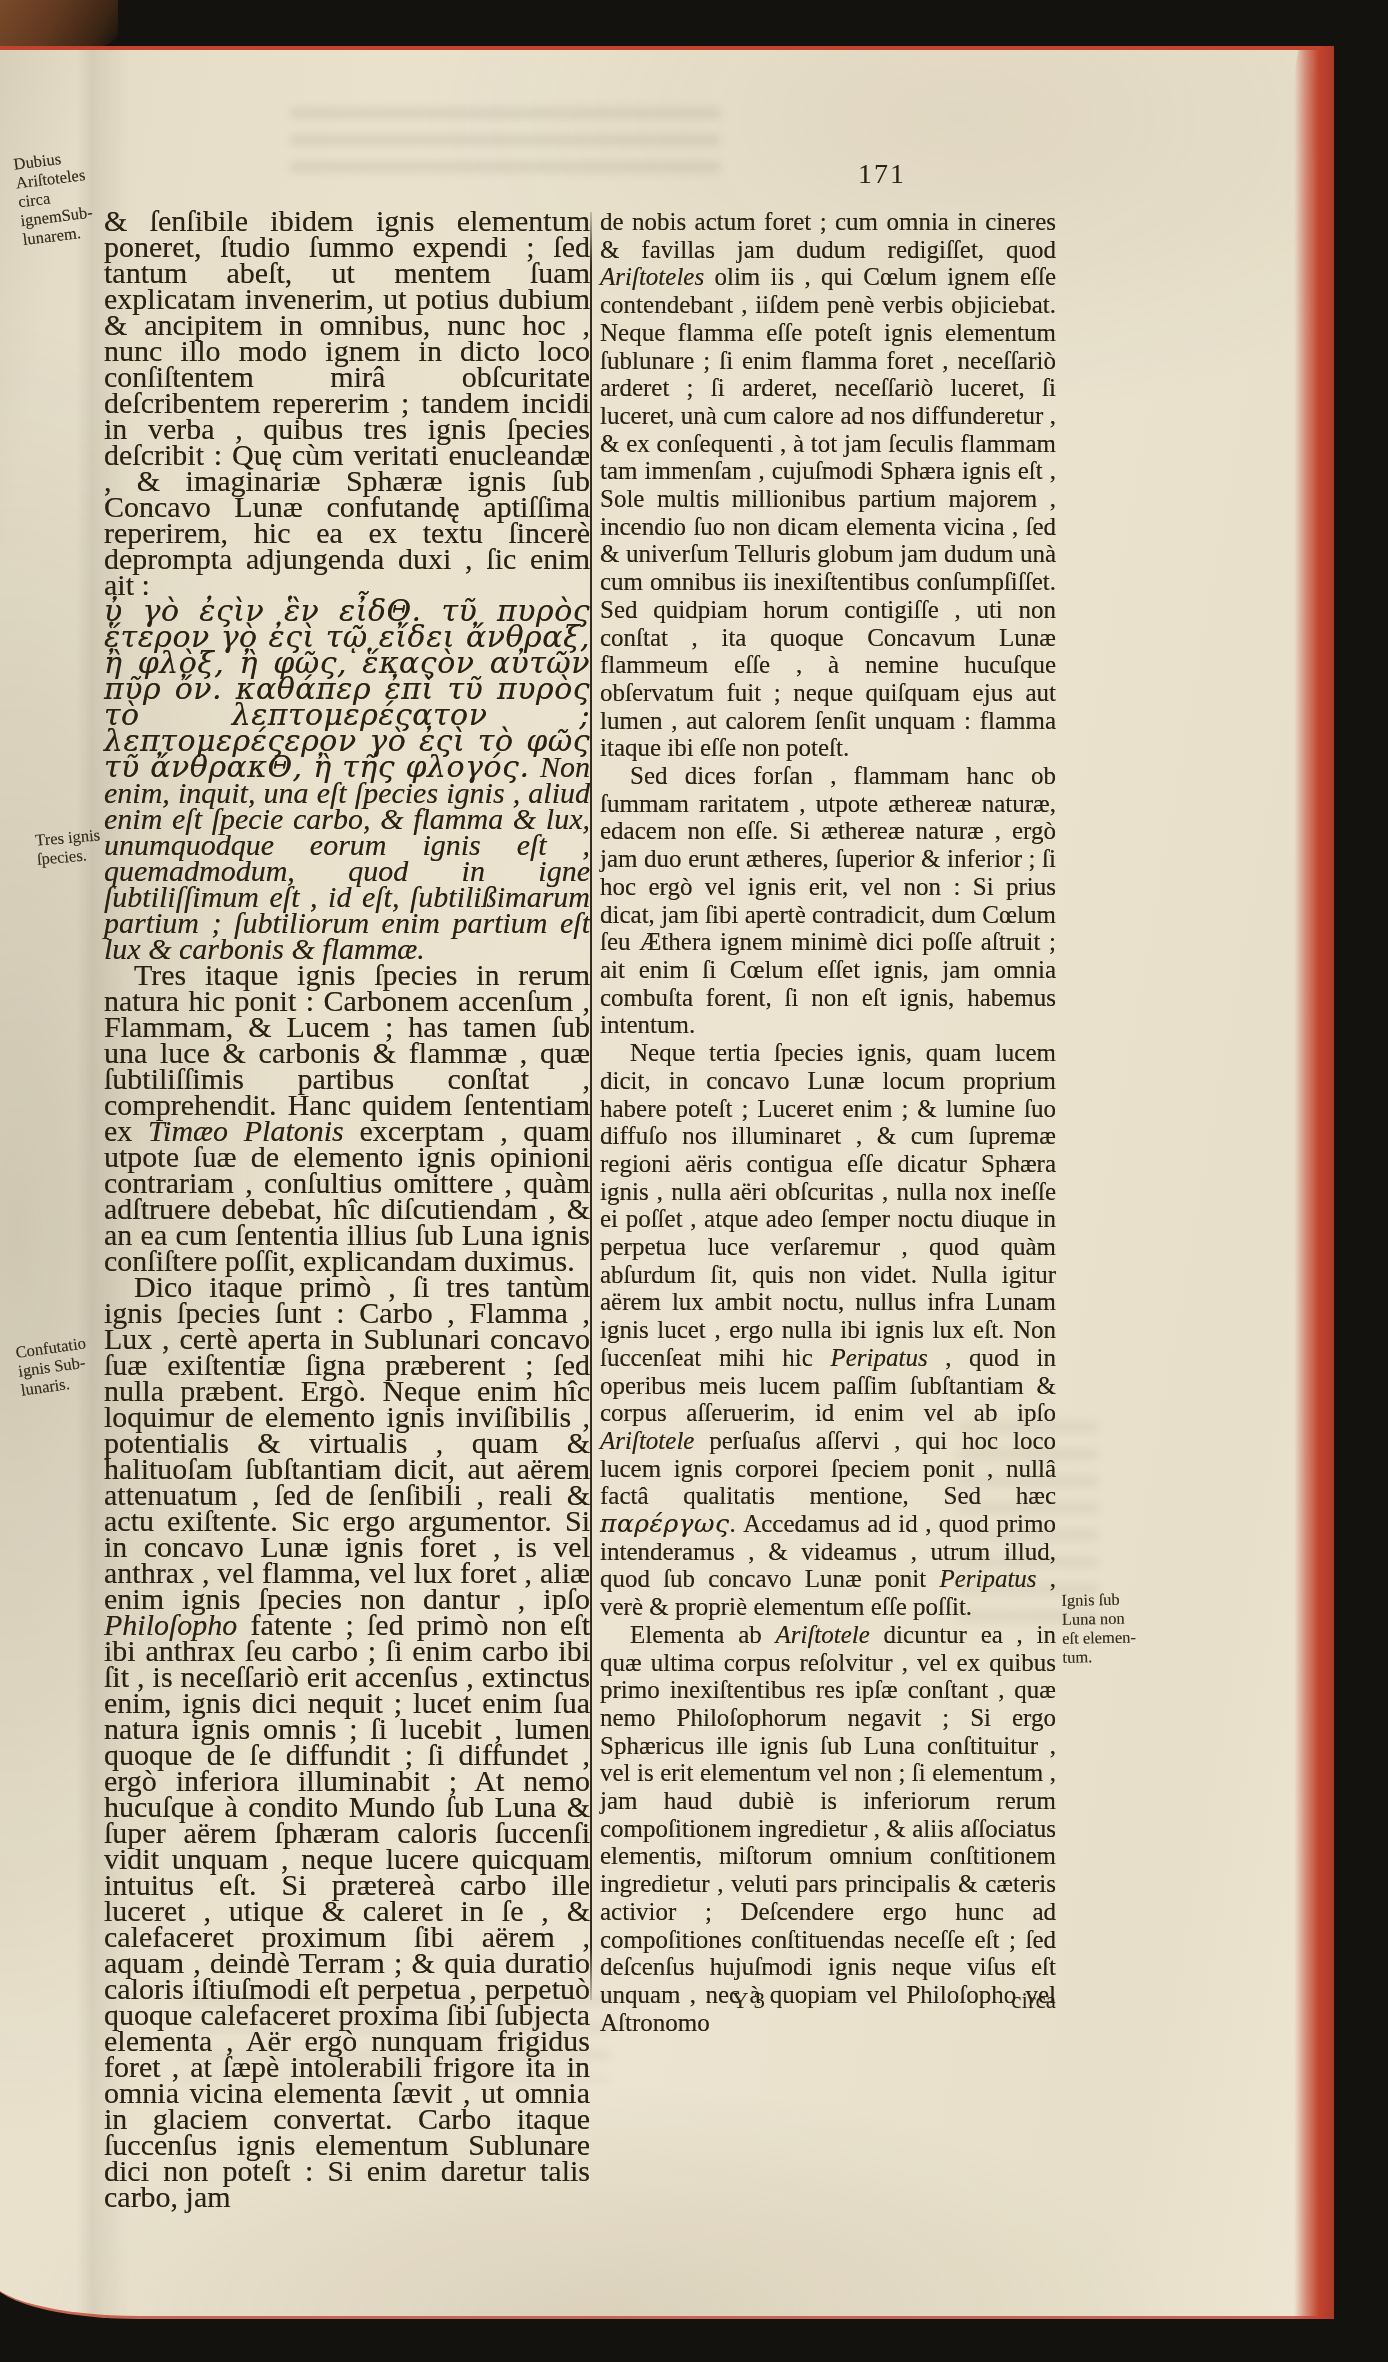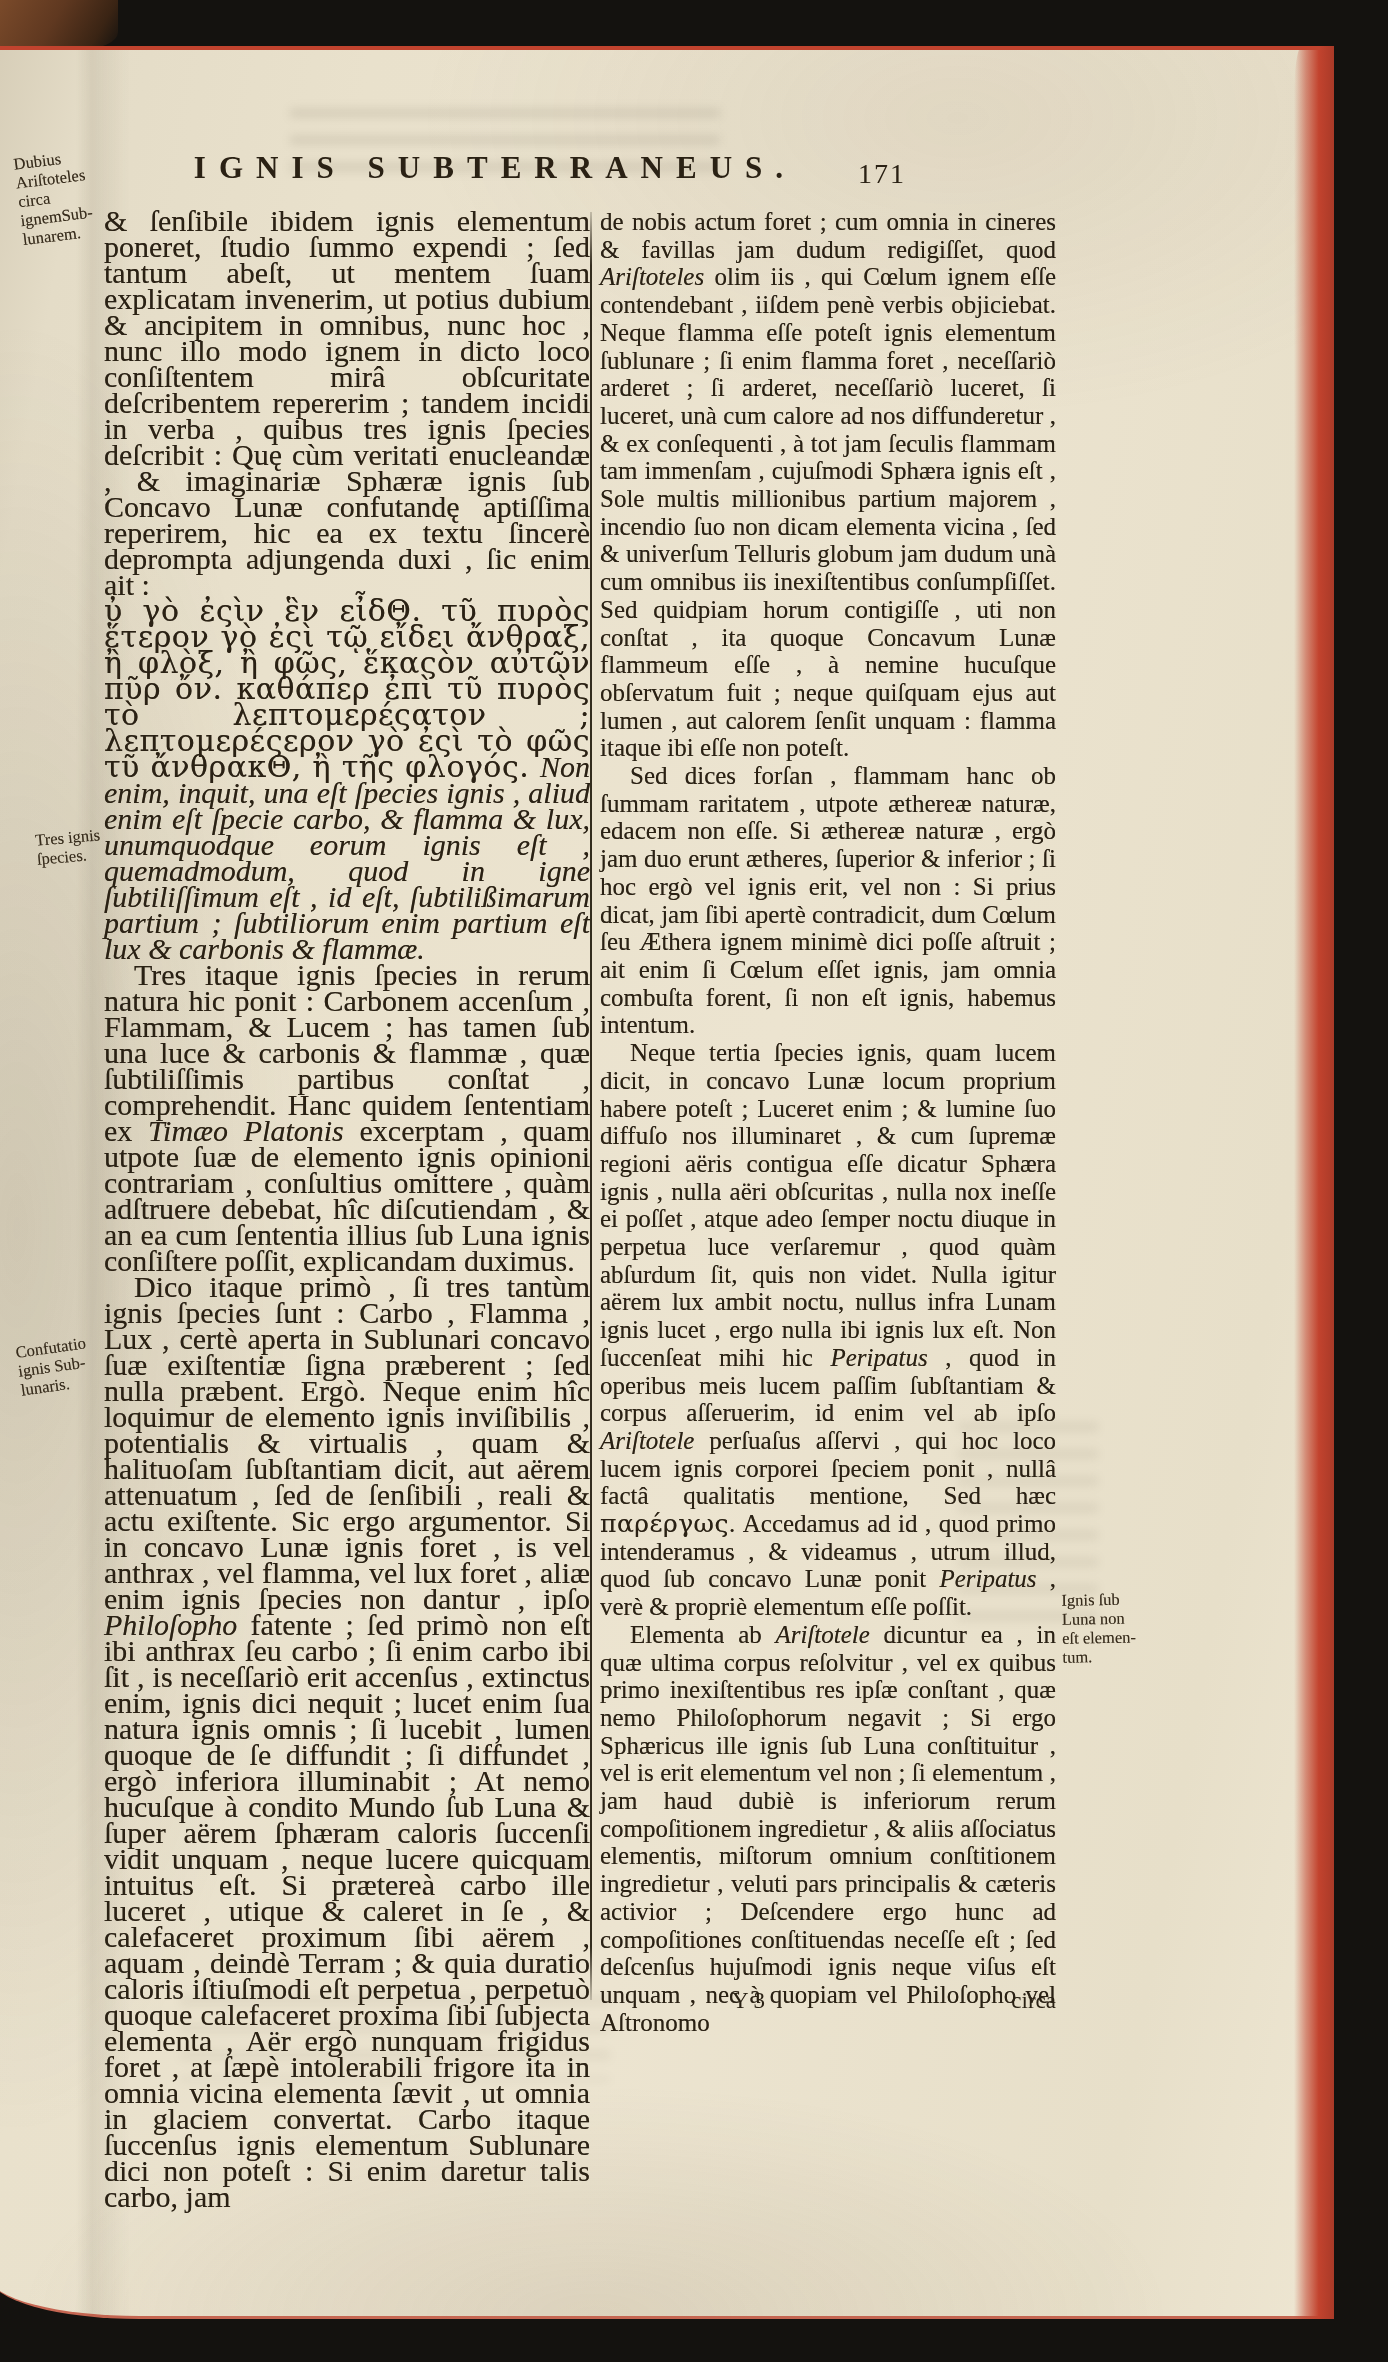--- a/index.html
+++ b/index.html
@@ -48,21 +48,21 @@
   }
   .col p{margin:0;padding:0;}
   .col p.indent{text-indent:30px;}
   .col-left{left:114px;width:486px;}
   .col-right{left:610px;width:456px;font-size:25px;line-height:27.7px;}
   .divider{
     position:absolute;left:600px;top:162px;width:2px;height:1788px;
     background:linear-gradient(to bottom,rgba(46,40,28,.2),#332c1e 3%,#332c1e 97%,rgba(46,40,28,.2));
   }
   .seg.italic{font-style:italic;}
-  .seg.greek{font-family:"DejaVu Serif","Liberation Serif",serif;letter-spacing:.5px;}
+  .seg.greek{font-family:"DejaVu Serif","Liberation Serif",serif;font-style:italic;letter-spacing:.5px;}
   .mn{
     position:absolute;font-size:16.5px;line-height:19px;white-space:pre-line;
     color:#372c1c;text-shadow:0 0 .4px rgba(55,44,28,.5);
   }
   .mn1{left:28px;top:100px;transform:rotate(-7deg);}
   .mn2{left:46px;top:778px;transform:rotate(-5deg);}
   .mn3{left:28px;top:1288px;transform:rotate(-8deg);}
   .mn4{left:1072px;top:1540px;width:92px;transform:rotate(-1deg);}
   .footer-row{position:absolute;left:610px;top:1938px;width:456px;font-size:23px;}
   .signature{position:absolute;left:132px;}
@@ -77,21 +77,20 @@
 <body style="--paper: #e9e1cc; --ink: #2a2114; --edge_red: #c2432e; --background: #14120f; --binding: #6e4226;">
 
 <div class="binding"></div>
 
 <div class="page">
 
   <div class="ghost ghost1"></div>
   <div class="ghost ghost2"></div>
   <div class="ghost ghost3"></div>
 
-  <div class="running-header">IGNIS SUBTERRANEUS.</div>
 
   <div class="page-number">171</div>
 
   <div class="mn mn1">Dubius
 Ariſtoteles
 circa
 ignemSub-
 lunarem.</div>
   <div class="mn mn2">Tres ignis
 ſpecies.</div>

